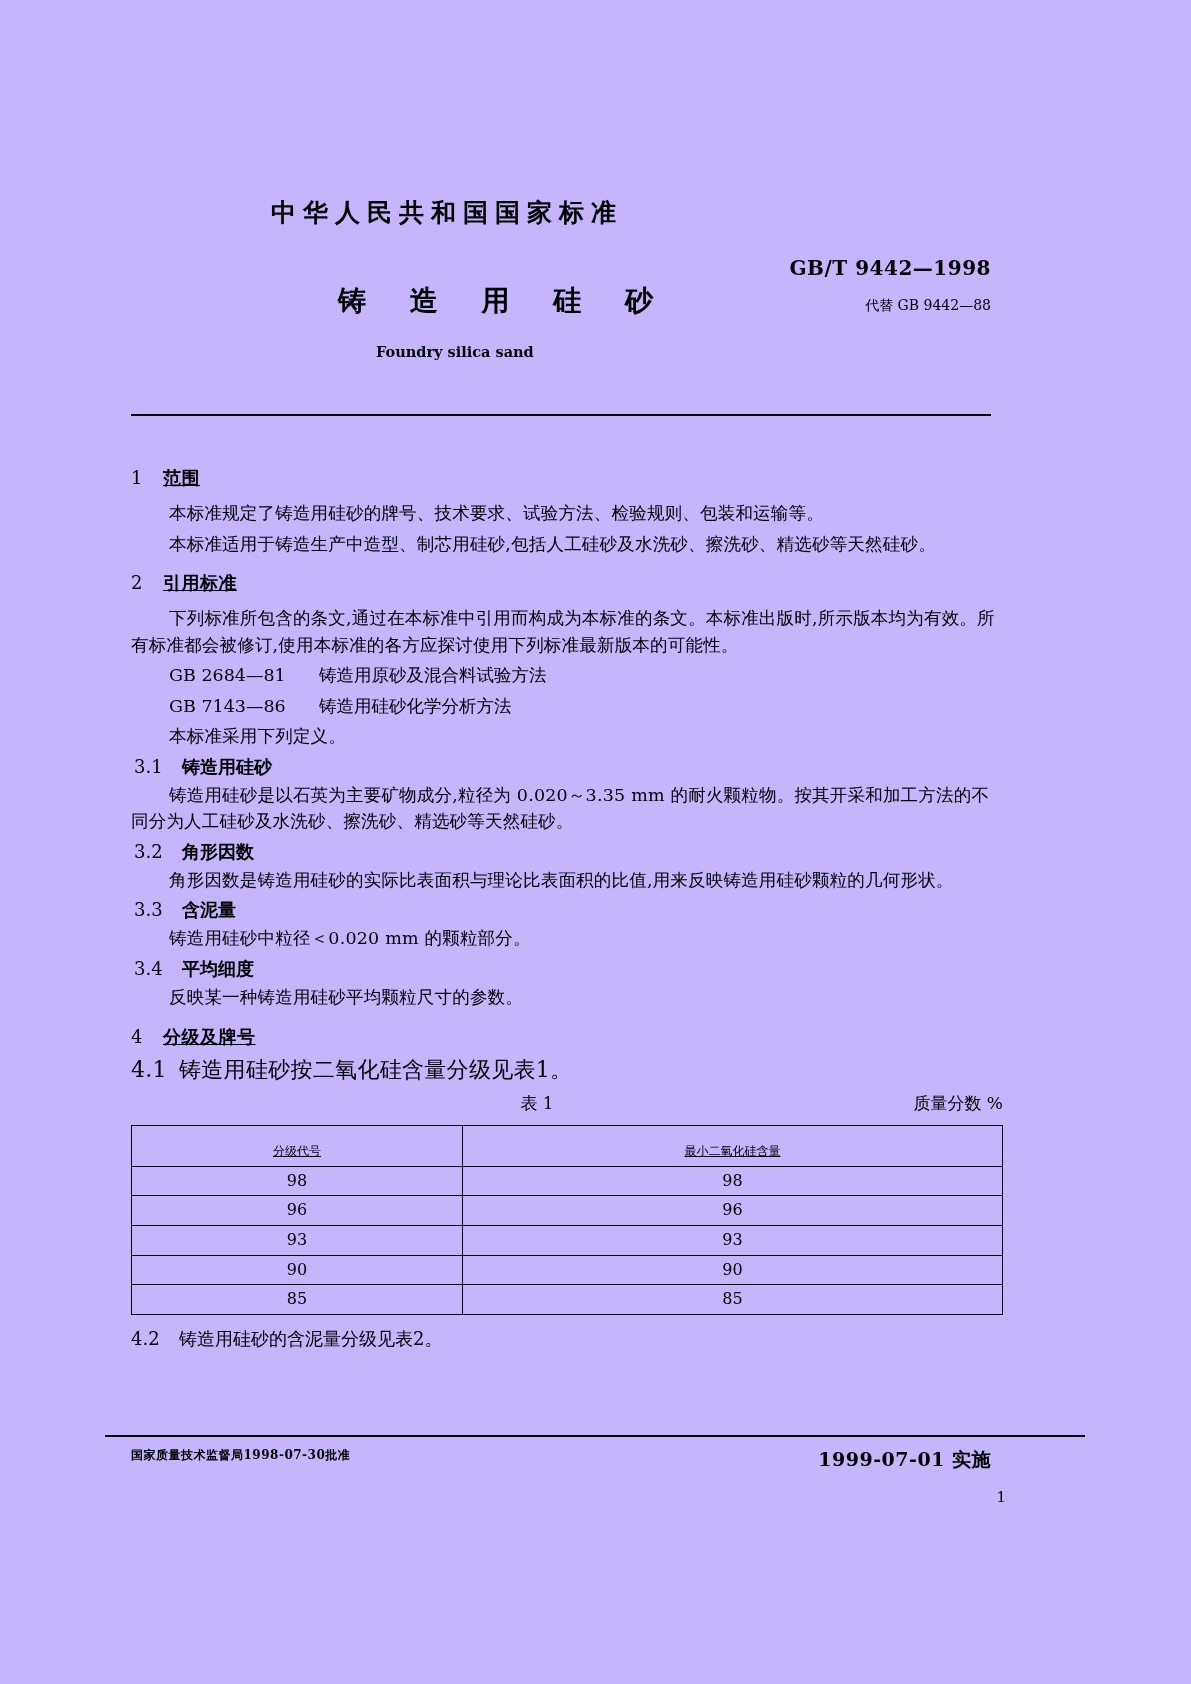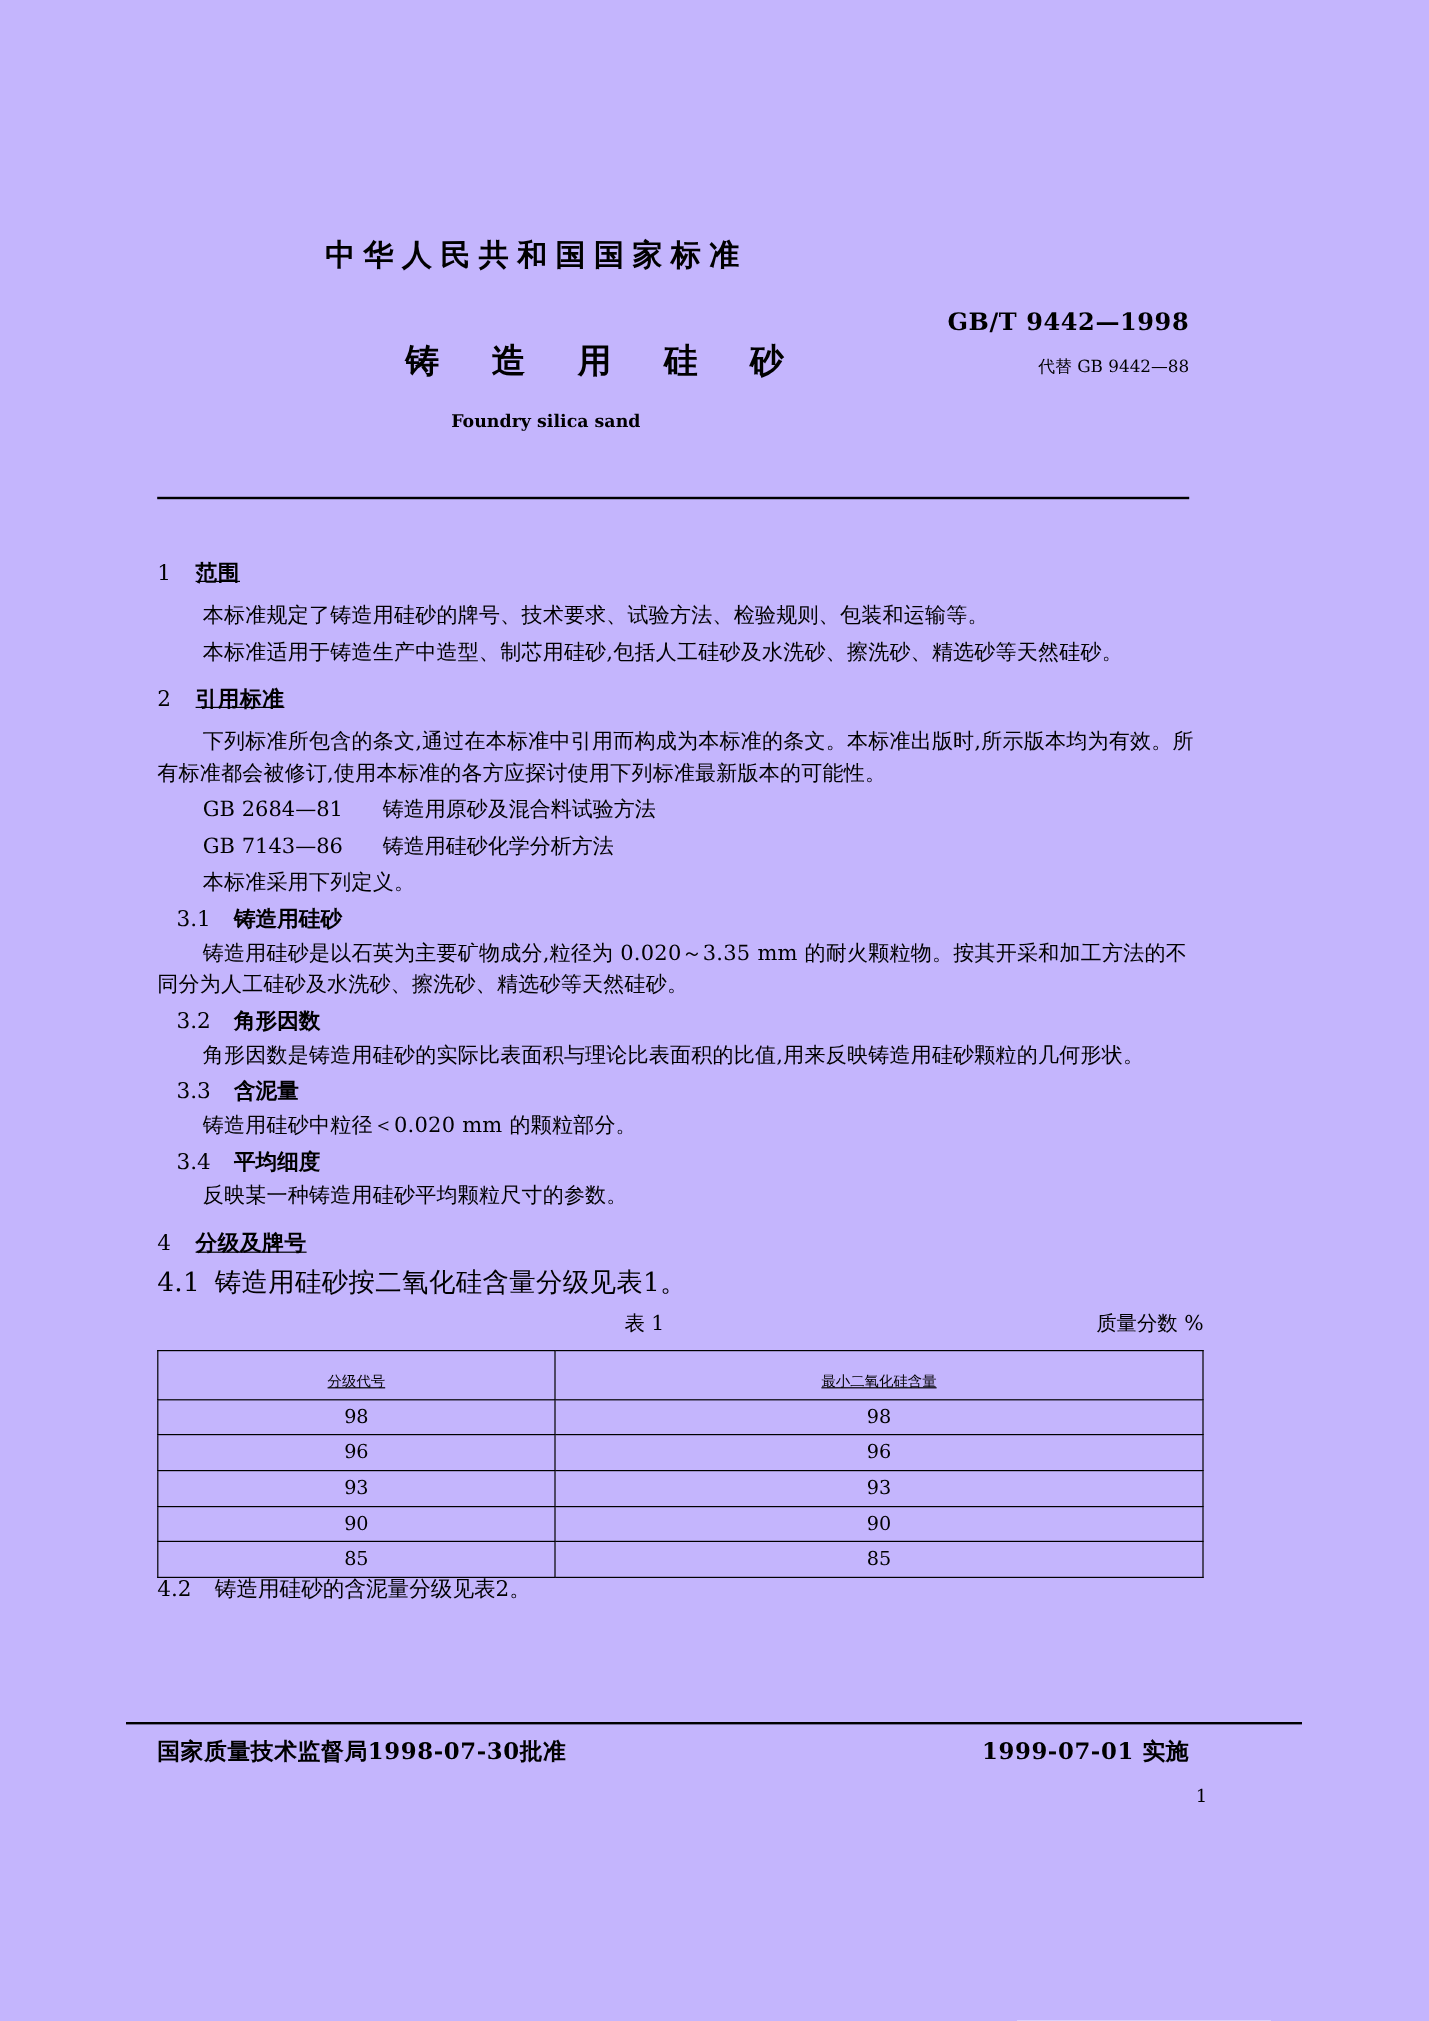--- a/index.html
+++ b/index.html
@@ -107,21 +107,21 @@
     letter-spacing: 0.5px;
     text-decoration: underline;
   }
   .h-sec .num {
     display: inline-block;
     width: 32px;
     font-weight: normal;
   }
   .h-sub {
     font-size: 18px;
-    margin: 8px 0 6px 16px;
+    margin: 8px 0 6px 3px;
   }
   .h-sub .num {
     display: inline-block;
     width: 48px;
   }
   .h-sub .txt { font-weight: bold; }
   .p {
     margin: 0 0 4px 0;
     text-indent: 38px;
     line-height: 1.52;
@@ -180,34 +180,34 @@
     line-height: 1.1;
   }
   table.t1 tr.hdr td {
     padding: 19px 0 8px 0;
     font-size: 12px;
     text-decoration: underline;
   }
   table.t1 td.c1 { width: 38%; }
 
   .after-table {
-    margin-top: 1px;
+    margin-top: 15px;
     font-size: 18px;
   }
   .after-table .num {
     display: inline-block;
     width: 48px;
   }
 
   
   .footer-left {
     position: absolute;
     left: 131px;
     top: 1447px;
-    font-size: 19px;
+    font-size: 12px;
     font-weight: bold;
     white-space: nowrap;
     letter-spacing: 0.5px;
   }
   .footer-right {
     position: absolute;
     right: 200px;
     top: 1447px;
     font-size: 19px;
     font-weight: bold;

